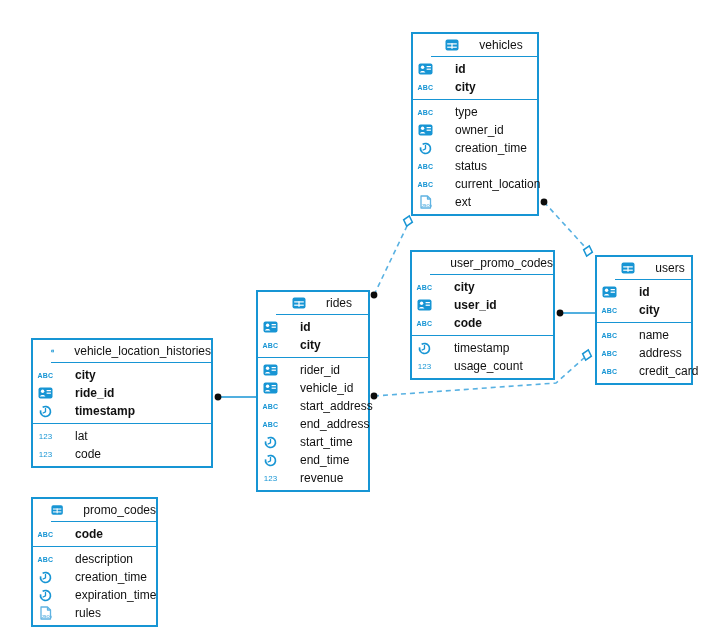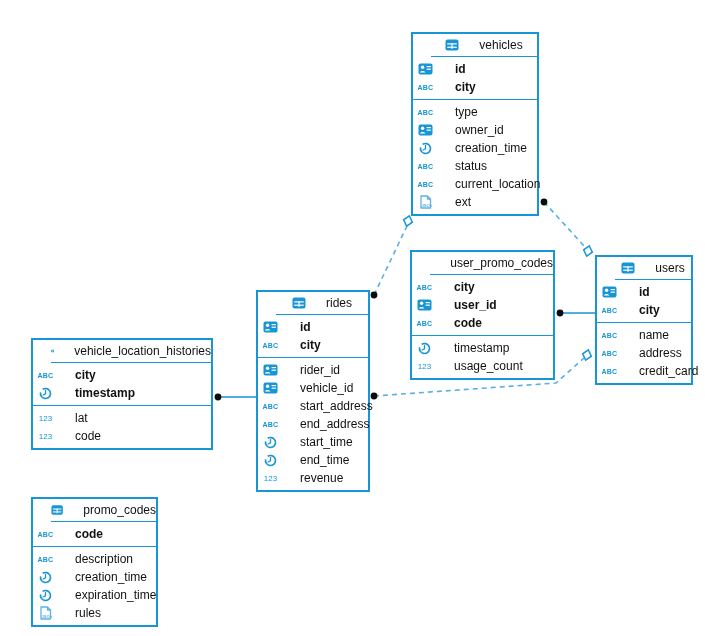--- a/index.html
+++ b/index.html
@@ -386,20 +386,32 @@
       </div>
       <div class="section keys">
         <div class="col-row key">
           <span class="col-icon">
             <span class="icon-text">ABC</span>
           </span>
           <span class="col-label">city</span>
         </div>
         <div class="col-row key">
           <span class="col-icon">
+            <svg width="15" height="12" viewBox="0 0 15 12">
+      <rect x="0.5" y="0.5" width="14" height="11" rx="2" fill="#1795d4"></rect>
+      <circle cx="4.6" cy="4.2" r="1.7" fill="#fff"></circle>
+      <path d="M1.9,9.6 C1.9,7.5 7.3,7.5 7.3,9.6 Z" fill="#fff"></path>
+      <rect x="8.6" y="3" width="4.3" height="1.2" fill="#fff"></rect>
+      <rect x="8.6" y="5.6" width="4.3" height="1.2" fill="#fff"></rect>
+            </svg>
+          </span>
+          <span class="col-label">ride_id</span>
+        </div>
+        <div class="col-row key">
+          <span class="col-icon">
             <svg width="13" height="13" viewBox="0 0 13 13">
       <circle cx="6.5" cy="6.5" r="5" fill="none" stroke="#1795d4" stroke-width="1.7" stroke-dasharray="27 4.5" transform="rotate(-125 6.5 6.5)"></circle>
       <path d="M6.5,6.8 L6.5,3.4 M6.5,6.8 L4.1,8" fill="none" stroke="#1795d4" stroke-width="1.3" stroke-linecap="round"></path>
             </svg>
           </span>
           <span class="col-label">timestamp</span>
         </div>
       </div>
       <div class="section cols">
         <div class="col-row">

